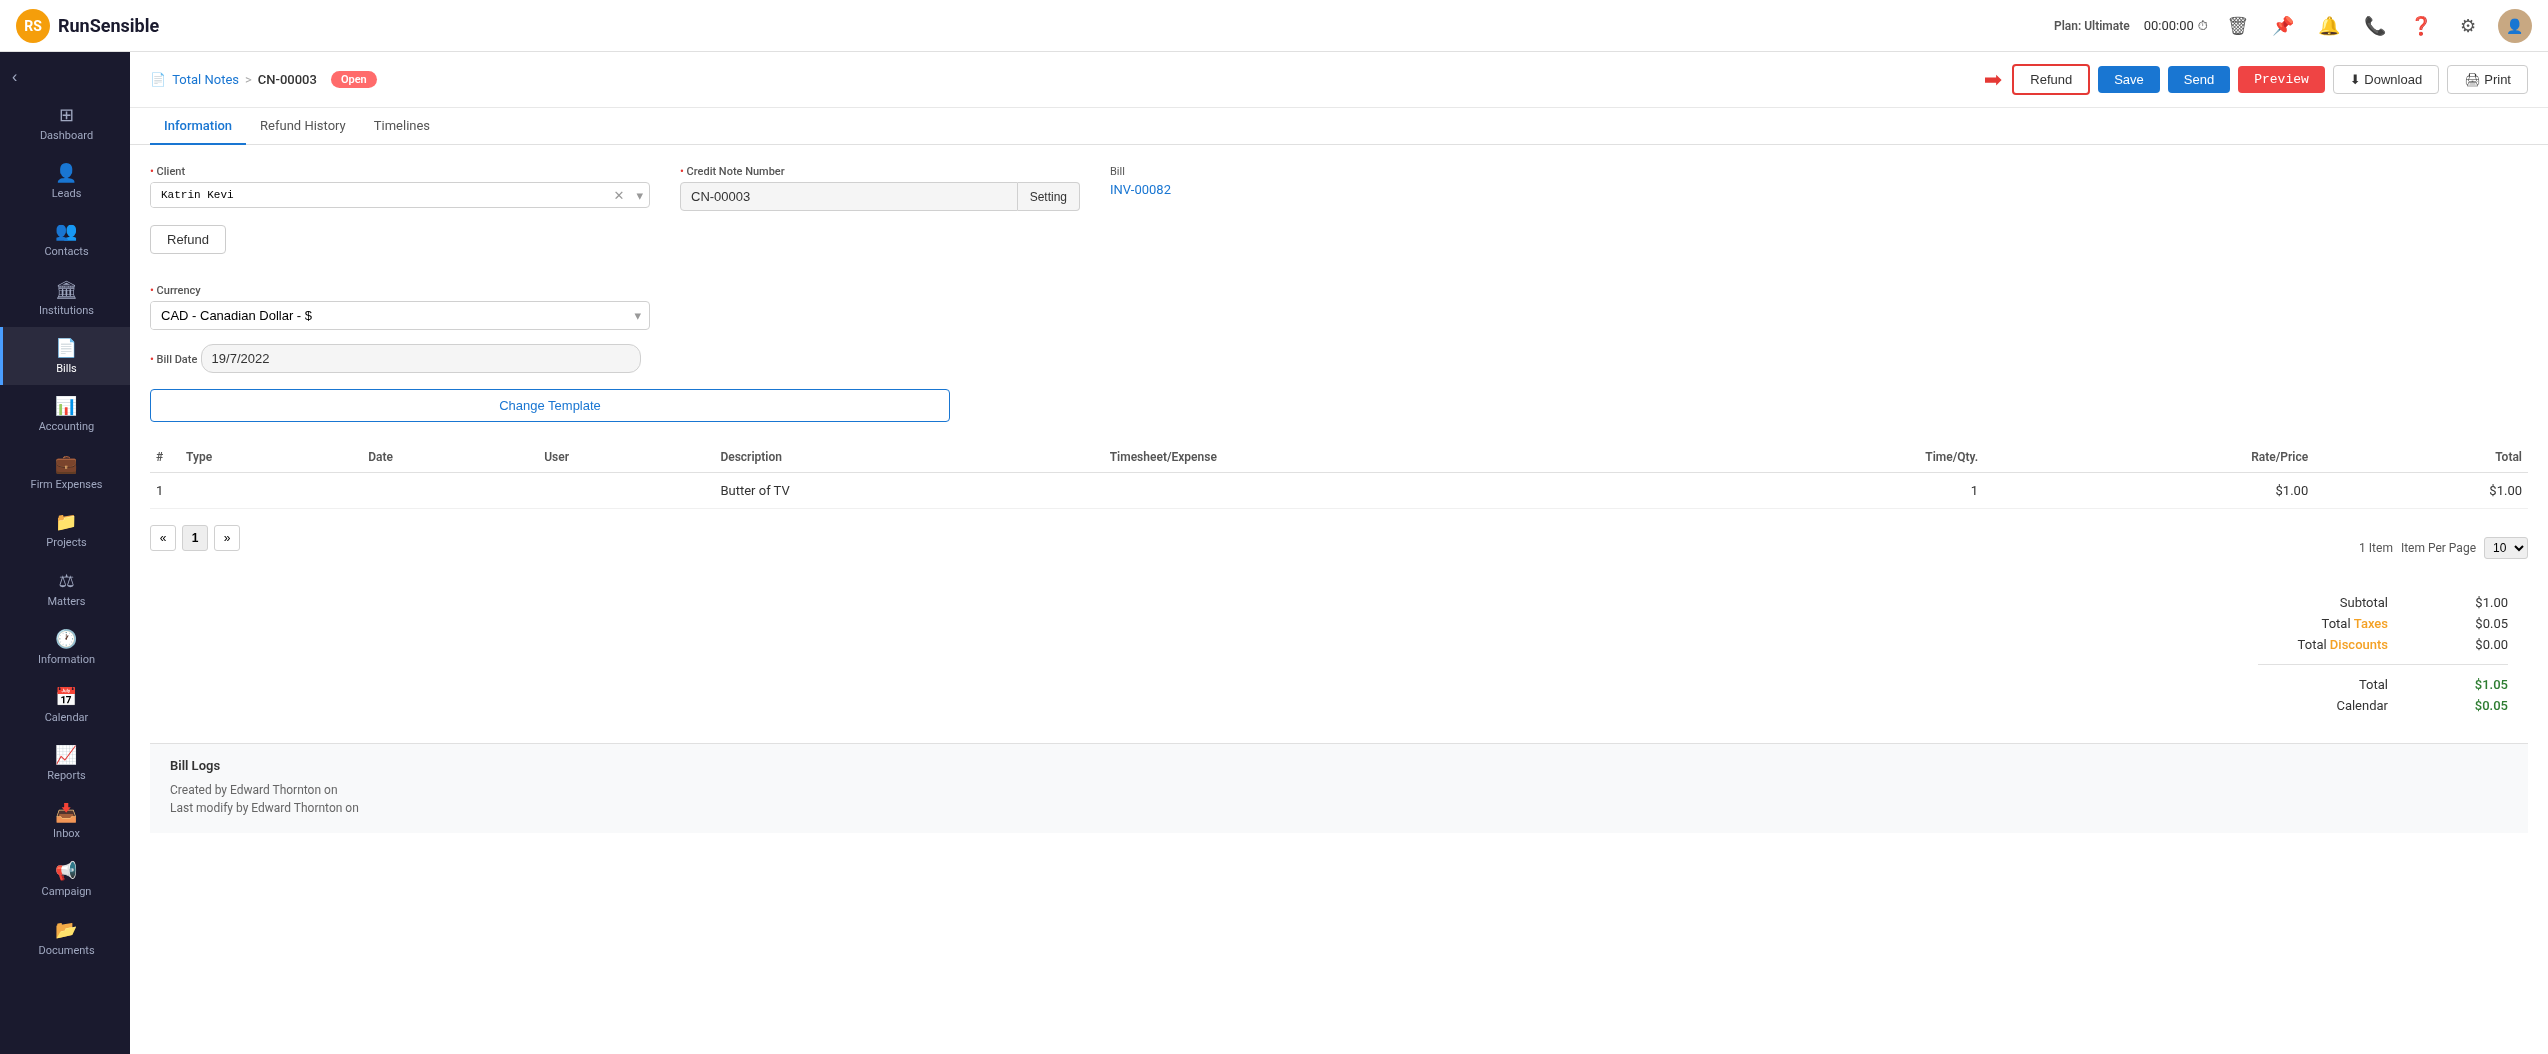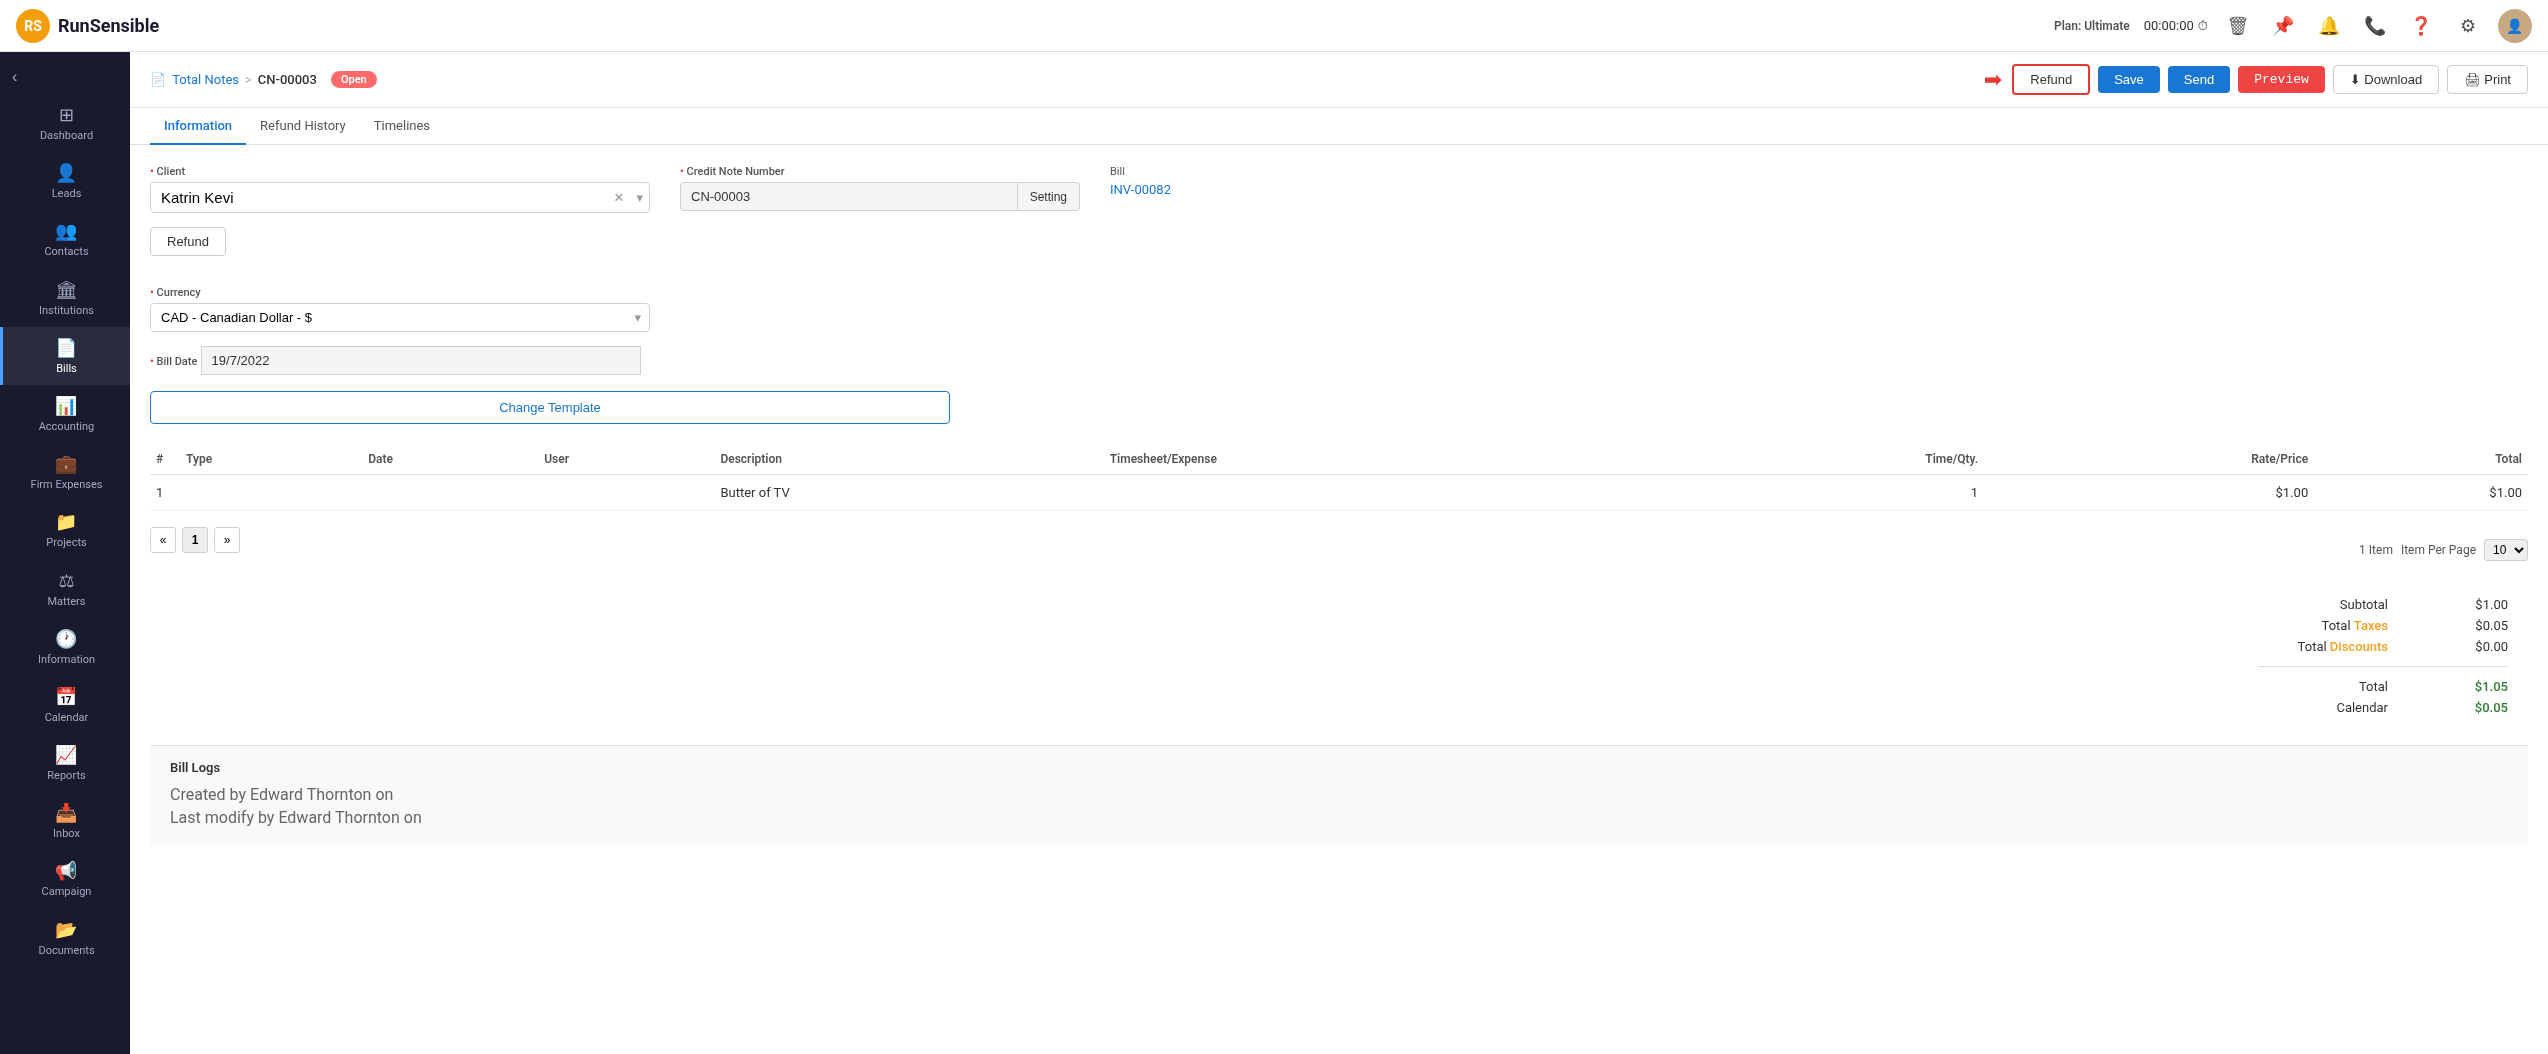--- a/index.html
+++ b/index.html
@@ -275,21 +275,21 @@
       cursor: pointer;
       color: #333;
       margin-bottom: 16px;
     }
 
     .bill-date-group {
       margin-bottom: 16px;
     }
     .bill-date-input {
       border: 1px solid #d0d0d0;
-      border-radius: 0;
+      border-radius: 12px;
       padding: 6px 10px;
       font-size: 13px;
       color: #333;
       background: #f5f5f5;
       width: 440px;
     }
 
     .change-template-btn {
       width: 100%;
       max-width: 800px;
@@ -364,21 +364,21 @@
     .totals-value { color: #333; min-width: 80px; text-align: right; }
     .totals-value.green { color: #2e7d32; font-weight: 500; }
 
     
     .bill-logs-section {
       background: #f8f9fa;
       border-top: 1px solid #e0e0e0;
       padding: 14px 20px;
     }
     .bill-logs-title { font-size: 13px; font-weight: 600; color: #333; margin-bottom: 10px; }
-    .bill-logs-line { font-size: 16px; color: #666; margin-bottom: 4px; }
+    .bill-logs-line { font-size: 12px; color: #666; margin-bottom: 4px; }
 
     
     .pagination-info {
       margin-left: auto;
       display: flex;
       align-items: center;
       gap: 8px;
       font-size: 12px;
       color: #555;
     }
@@ -512,21 +512,21 @@
     </div>
 
     <div class="form-area">
 
       
       <div style="display:flex; gap:30px; margin-bottom:14px; align-items:flex-start;">
 
         <div class="form-group" style="flex: 0 0 500px;">
           <label class="field-label required">Client</label>
           <div class="field-input-with-actions">
-            <input type="text" style="border: none; flex: 1 1 0%; padding: 6px 10px; font-size: 15px; outline: none;" value="Katrin Kevi">
+            <input type="text" style="border: none; flex: 1 1 0%; padding: 6px 10px; font-size: 11px; outline: none; font-family: Liberation Mono, monospace;" value="Katrin Kevi">
             <span class="field-input-clear">✕</span>
             <span class="field-input-dropdown">▾</span>
           </div>
         </div>
 
         <div class="cn-number-group">
           <label class="field-label required">Credit Note Number</label>
           <div class="cn-number-input-row">
             <input type="text" style="flex: 1 1 0%; border: 1px solid rgb(208, 208, 208); border-radius: 4px 0px 0px 4px; padding: 6px 10px; font-size: 13px; background: rgb(245, 245, 245); color: rgb(51, 51, 51); outline: none;" value="CN-00003">
             <button class="cn-setting-btn">Setting</button>

